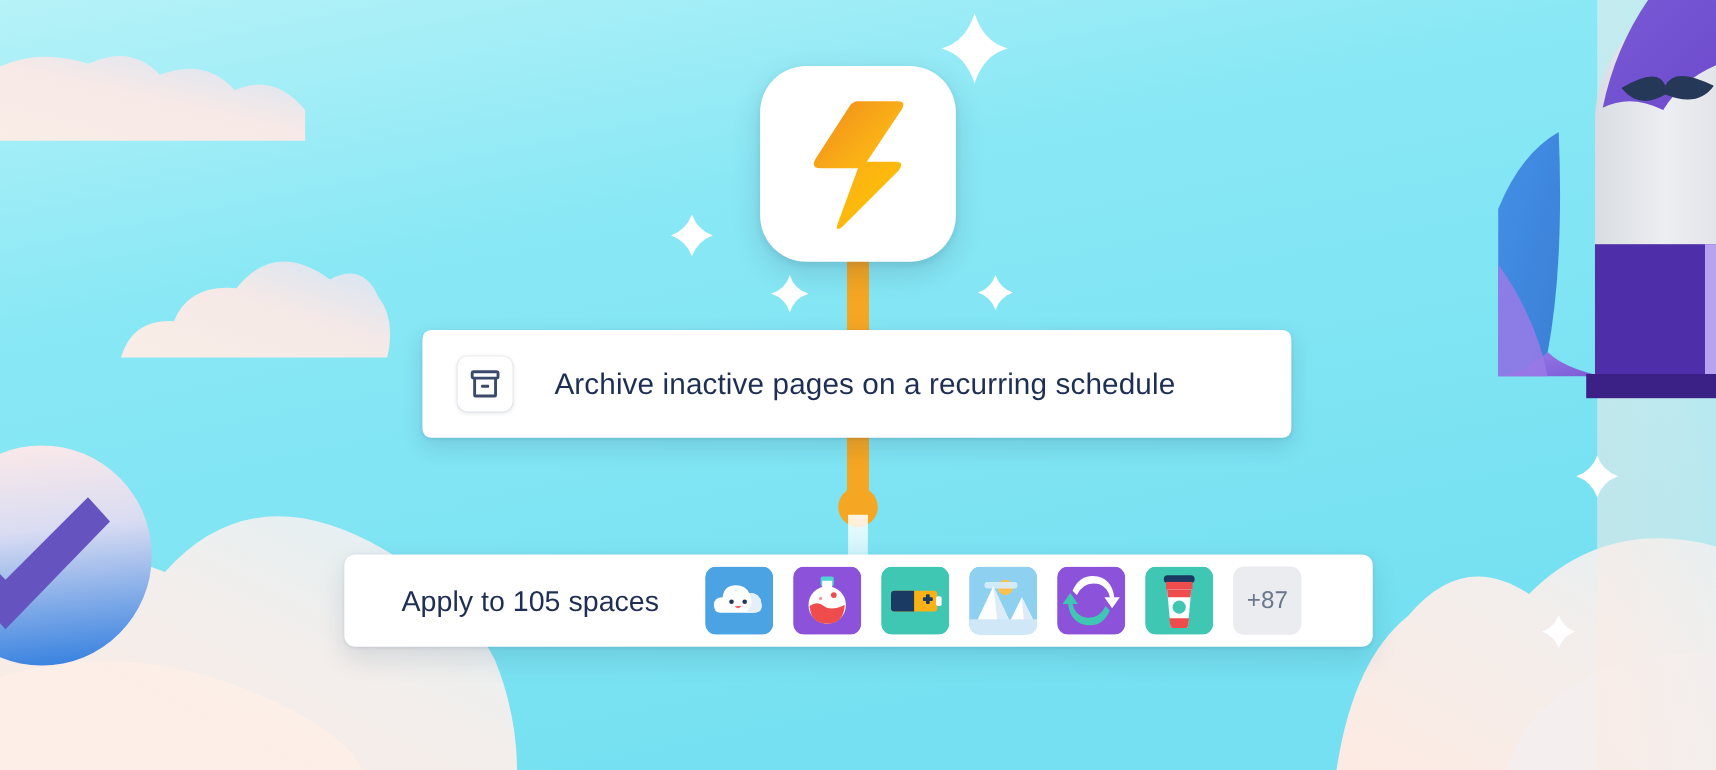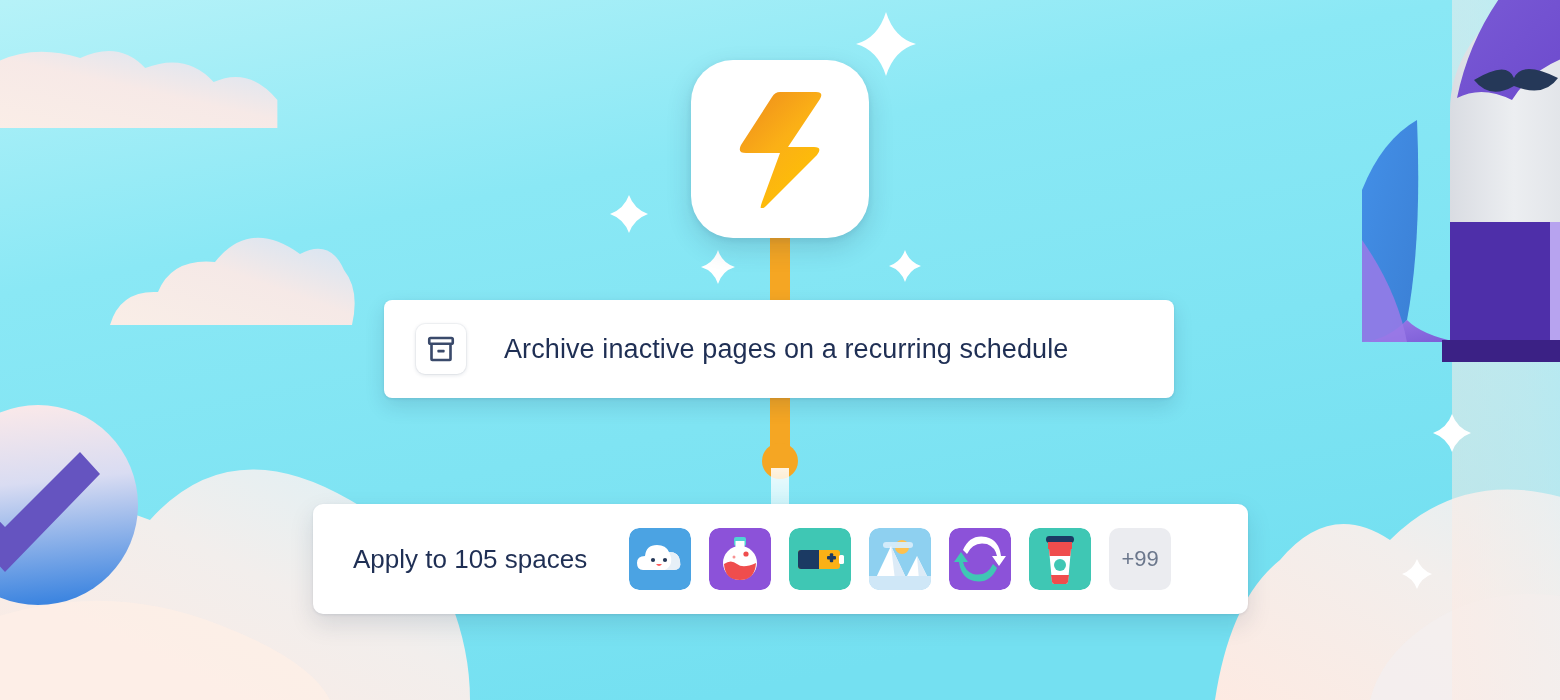--- a/index.html
+++ b/index.html
@@ -102,27 +102,27 @@
     font-size: 27px;
     color: #1f2f54;
     letter-spacing: 0.1px;
     white-space: nowrap;
   }
 
   
   .spaces-card {
     position: absolute;
     left: 313px; top: 504px;
-    width: 935px; height: 110px;
+    width: 935px; height: 84px;
     background: #ffffff;
     border-radius: 10px;
     box-shadow: 0 10px 24px rgba(23, 43, 77, 0.13), 0 1px 3px rgba(23,43,77,0.10);
     display: flex;
     align-items: center;
-    padding: 0 40px;
+    padding: 0 52px;
     box-sizing: border-box;
   }
   .spaces-label {
     font-size: 26px;
     color: #1f2f54;
     white-space: nowrap;
   }
   .avatar-row {
     display: flex;
     align-items: center;
@@ -347,18 +347,18 @@
             <rect width="62" height="62" rx="10" fill="#3fc7b4"></rect>
             <rect x="17" y="8" width="28" height="7" rx="3.4" fill="#1b3a63"></rect>
             <rect x="19" y="14" width="24" height="7" fill="#ef4d4d"></rect>
             <path d="M 20 21 L 42 21 L 39 54 Q 38.6 56 36.6 56 L 25.4 56 Q 23.4 56 23 54 Z" fill="#ffffff"></path>
             <path d="M 20 21 L 42 21 L 41.3 28 L 20.7 28 Z" fill="#ef4d4d"></path>
             <path d="M 22 47 L 40 47 L 39 54 Q 38.6 56 36.6 56 L 25.4 56 Q 23.4 56 23 54 Z" fill="#ef4d4d"></path>
             <circle cx="31" cy="37" r="6" fill="#3fc7b4"></circle>
           </svg>
         </span>
 
-        <span class="overflow-badge">+99</span>
+        <span class="overflow-badge">+87</span>
       </div>
     </div>
 
   </div>
 </div>
 
 </body></html>

